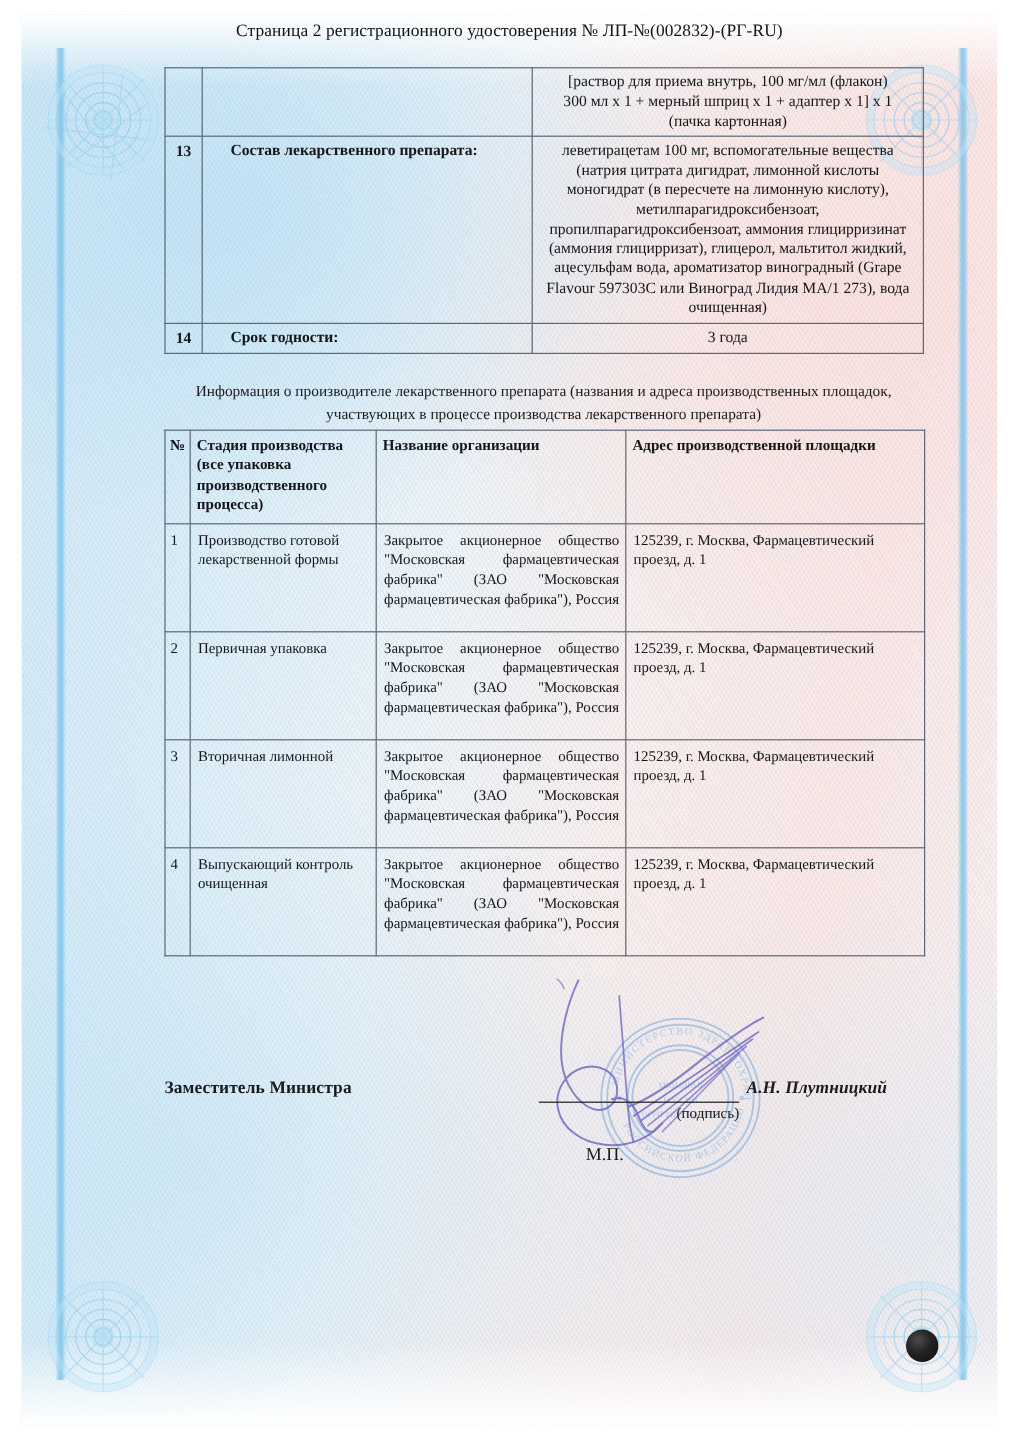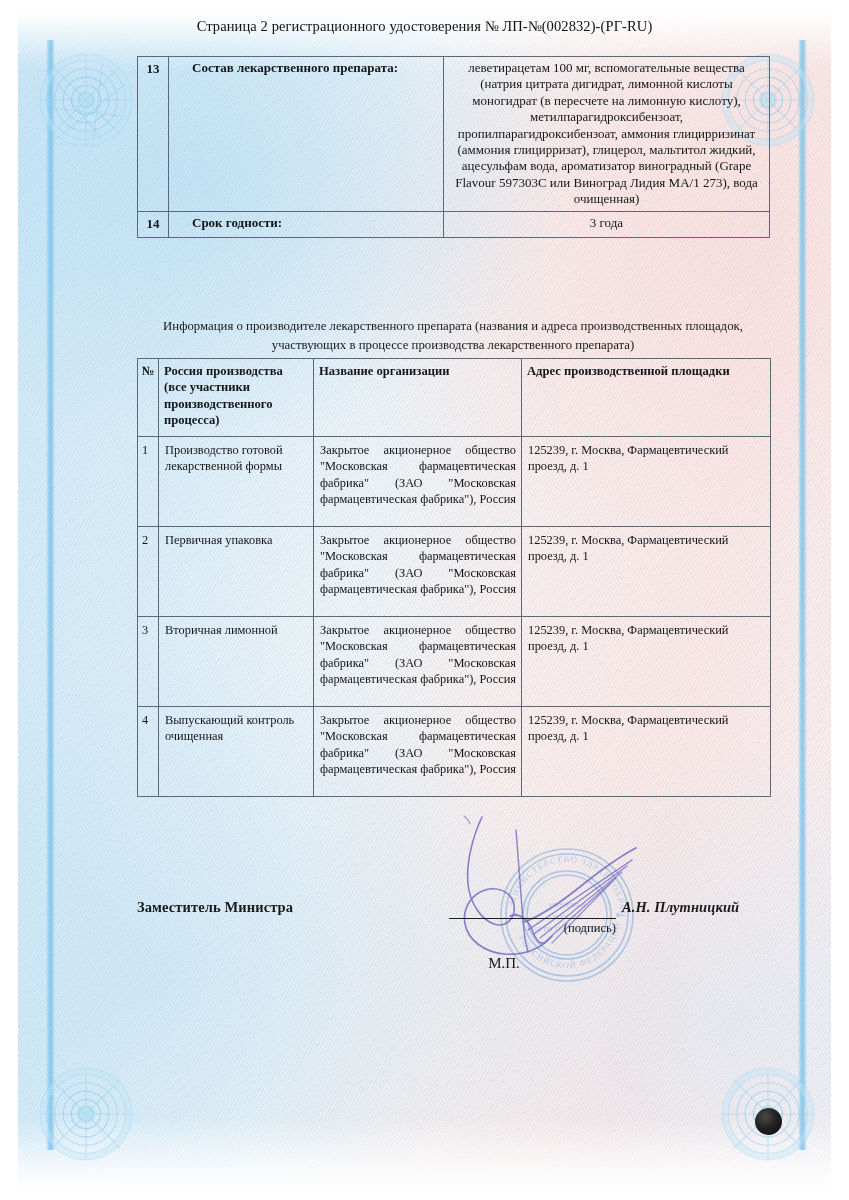--- a/index.html
+++ b/index.html
@@ -342,20 +342,29 @@
     <div class="page-header">Страница 2  регистрационного удостоверения № ЛП-№(002832)-(РГ-RU)</div>
 
     <table class="doc" id="spec-table">
       <colgroup>
         <col class="c-num">
           <col class="c-name">
           <col class="c-val">
       </colgroup>
       <tbody>
         <tr>
+          <td class="cell-num"></td>
+          <td class="cell-name"></td>
+          <td class="cell-val">
+            <span class="nowrap-line">[раствор для приема внутрь, 100 мг/мл (флакон)</span>
+            <span class="nowrap-line">300 мл х 1 + мерный шприц х 1 + адаптер х 1] х 1</span>
+            <span class="nowrap-line">(пачка картонная)</span>
+          </td>
+        </tr>
+        <tr>
           <td class="cell-num">13</td>
           <td class="cell-name">Состав лекарственного препарата:</td>
           <td class="cell-val">
             <span class="nowrap-line">леветирацетам 100 мг, вспомогательные вещества</span>
             <span class="nowrap-line">(натрия цитрата дигидрат, лимонной кислоты</span>
             <span class="nowrap-line">моногидрат (в пересчете на лимонную кислоту),</span>
             <span class="nowrap-line">метилпарагидроксибензоат,</span>
             <span class="nowrap-line">пропилпарагидроксибензоат, аммония глицирризинат</span>
             <span class="nowrap-line">(аммония глицирризат), глицерол, мальтитол жидкий,</span>
             <span class="nowrap-line">ацесульфам вода, ароматизатор виноградный (Grape</span>
@@ -381,21 +390,21 @@
     <table class="doc" id="mfg-table">
       <colgroup>
         <col class="m-num">
           <col class="m-stage">
           <col class="m-org">
           <col class="m-addr">
       </colgroup>
       <thead>
         <tr class="r-head">
           <th class="th-num">№</th>
-          <th>Россия производства (все участники производственного процесса)</th>
+          <th>Стадия производства (все упаковка производственного процесса)</th>
           <th>Название организации</th>
           <th>Адрес производственной площадки</th>
         </tr>
       </thead>
       <tbody>
         <tr class="r-body">
           <td class="m-idx">1</td>
           <td class="m-stage">Производство готовой лекарственной формы</td>
           <td class="m-org">Закрытое акционерное  общество "Московская фармацевтическая фабрика" (ЗАО "Московская фармацевтическая фабрика"), Россия</td>
           <td class="m-addr">125239, г. Москва, Фармацевтический проезд, д. 1</td>

